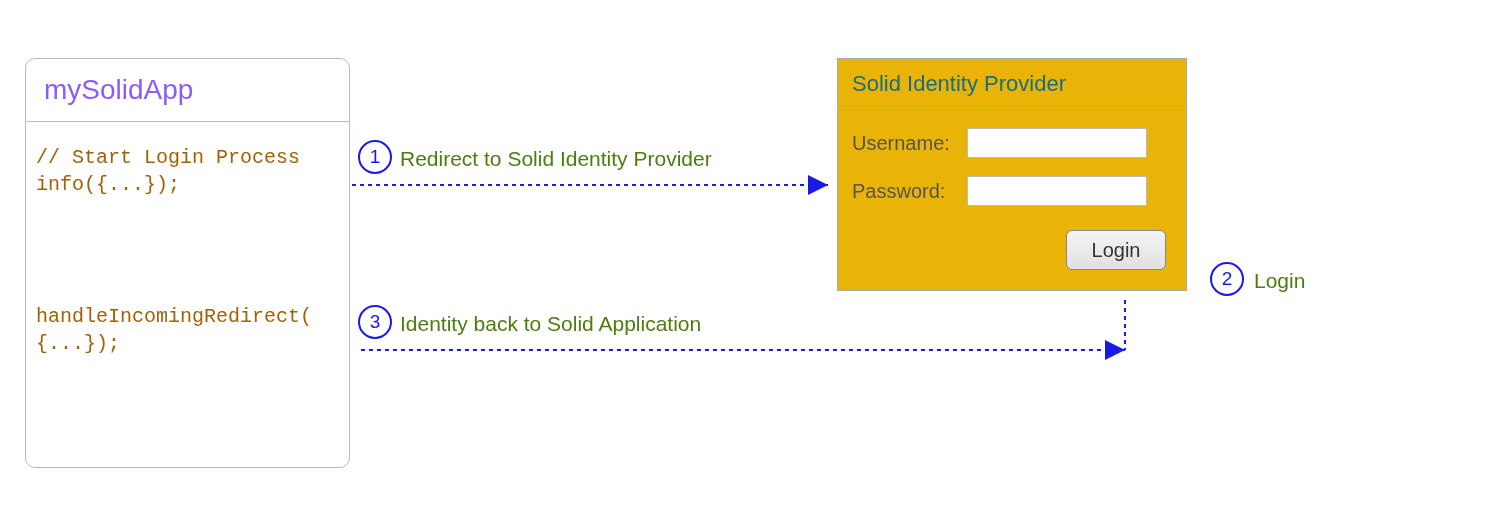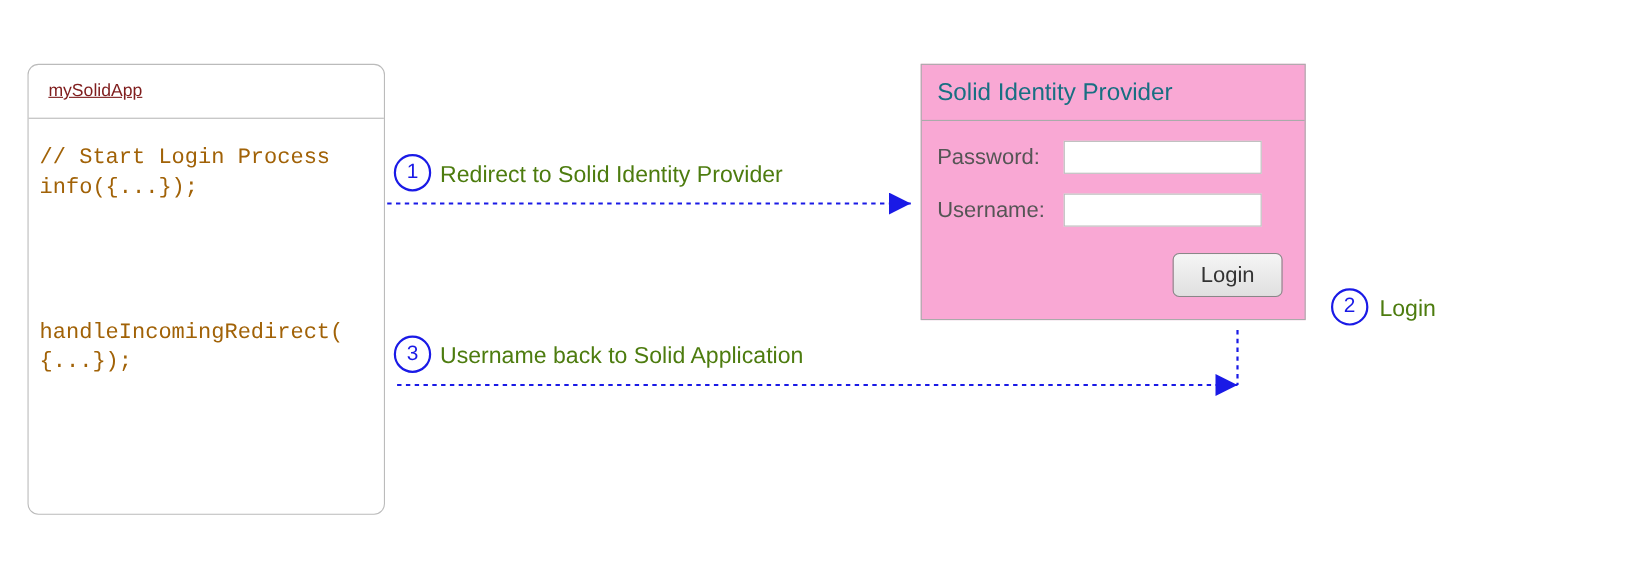--- a/index.html
+++ b/index.html
@@ -22,42 +22,41 @@
     width: 325px;
     height: 410px;
     border: 1px solid #bbb;
     border-radius: 10px;
     box-sizing: border-box;
     background: #fff;
   }
   .app-header {
     border-bottom: 1px solid #bbb;
     padding: 15px 18px;
-    color: #7f1d1d;
-    font-size: 16px;
-    text-decoration: underline;
+    color: #8b5cf6;
+    font-size: 28px;
   }
   .app-body {
     padding: 22px 10px 10px 10px;
     font-family: "Courier New", monospace;
     font-size: 20px;
     color: #a16207;
     line-height: 1.35;
   }
   .code-line { white-space: pre; }
 
   
   .idp-box {
     position: absolute;
     left: 837px;
     top: 58px;
     width: 350px;
     border: 1px solid #aaa;
     box-sizing: border-box;
-    background: #f9a8d4;
+    background: #eab308;
   }
   .idp-header {
     border-bottom: 1px solid #aaa;
     padding: 12px 14px;
     color: #186f82;
     font-size: 22px;
   }
   .idp-body {
     padding: 18px 14px 20px 14px;
   }
@@ -140,25 +139,25 @@
       <div style="height:10px"></div>
       <div class="code-line">handleIncomingRedirect(</div>
       <div class="code-line">{...});</div>
     </div>
   </div>
 
   <div class="idp-box">
     <div class="idp-header">Solid Identity Provider</div>
     <div class="idp-body">
       <div class="form-row">
-        <label>Password:</label>
+        <label>Username:</label>
         <div class="field"></div>
       </div>
       <div class="form-row">
-        <label>Username:</label>
+        <label>Password:</label>
         <div class="field"></div>
       </div>
       <div class="btn-row">
         <button class="login-btn">Login</button>
       </div>
     </div>
   </div>
 
   <div class="badge" style="left:358px; top:140px;">
     <span>1</span>
@@ -166,21 +165,21 @@
   <div class="step-label" style="left:400px; top:147px;">Redirect to Solid Identity Provider</div>
 
   <div class="badge" style="left:1210px; top:262px;">
     <span>2</span>
   </div>
   <div class="step-label" style="left:1254px; top:269px;">Login</div>
 
   <div class="badge" style="left:358px; top:305px;">
     <span>3</span>
   </div>
-  <div class="step-label" style="left:400px; top:312px;">Username back to Solid Application</div>
+  <div class="step-label" style="left:400px; top:312px;">Identity back to Solid Application</div>
 
   <svg class="arrows">
     <defs>
       <marker id="arrowR" markerWidth="12" markerHeight="12" refX="10" refY="5" orient="auto">
         <path d="M0,0 L10,5 L0,10 Z" fill="#1a1ae6"></path>
       </marker>
       <marker id="arrowL" markerWidth="12" markerHeight="12" refX="0" refY="5" orient="auto">
         <path d="M10,0 L0,5 L10,10 Z" fill="#1a1ae6"></path>
       </marker>
     </defs>

